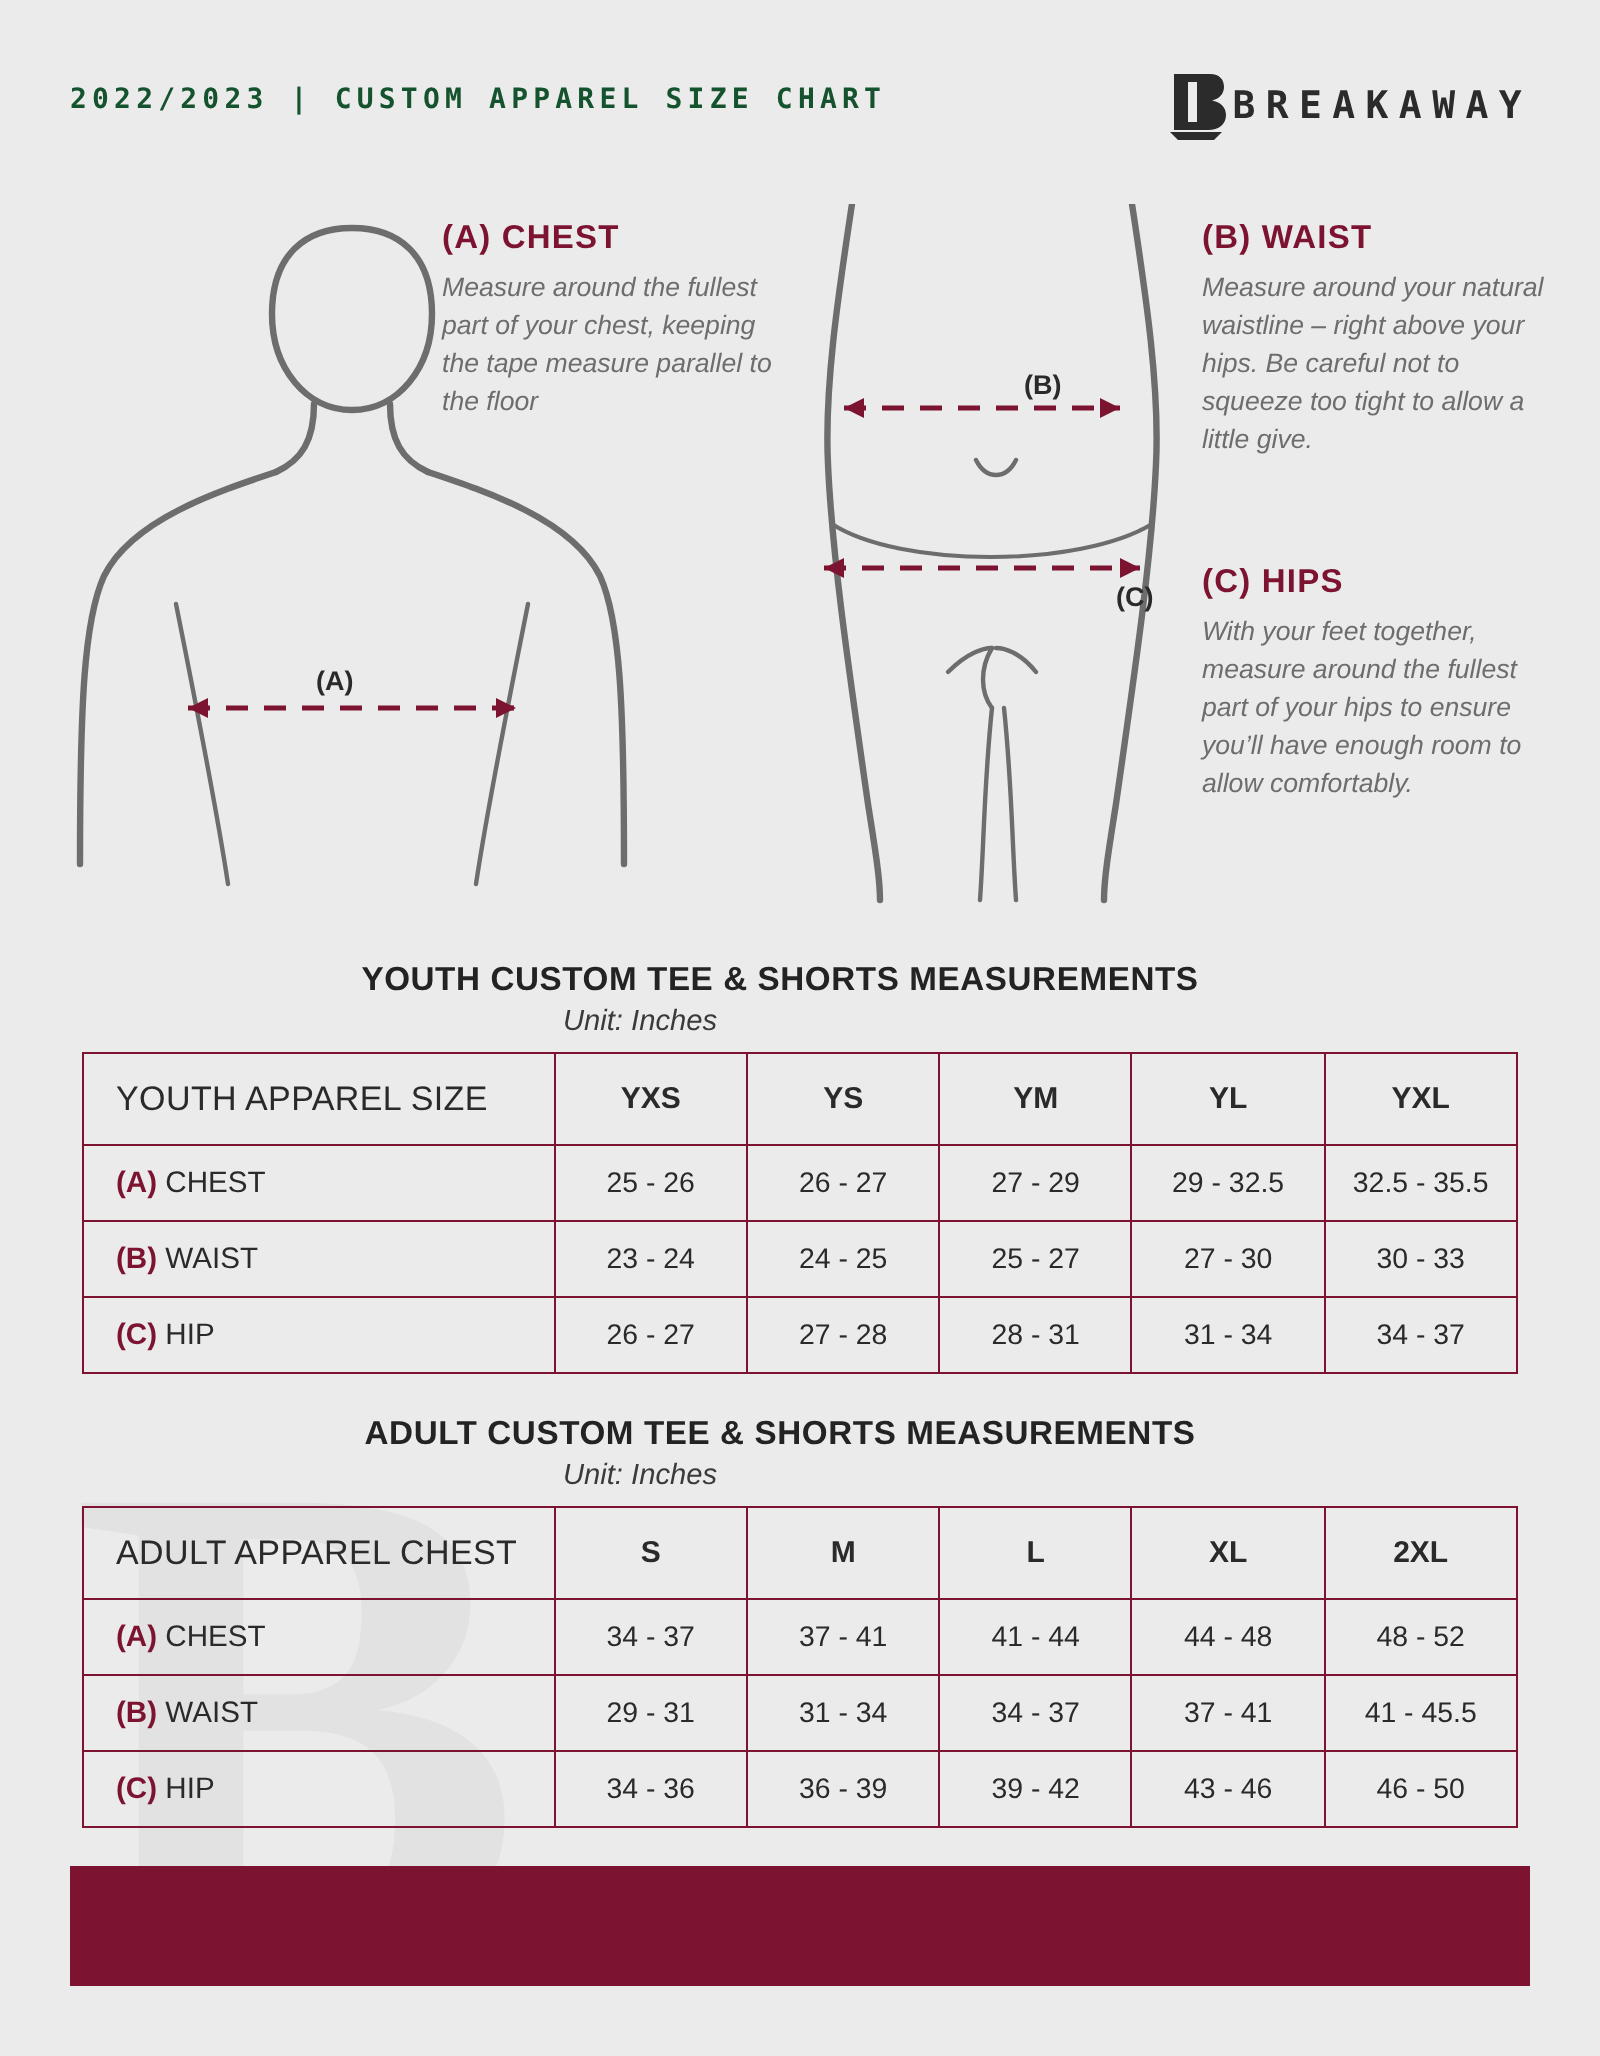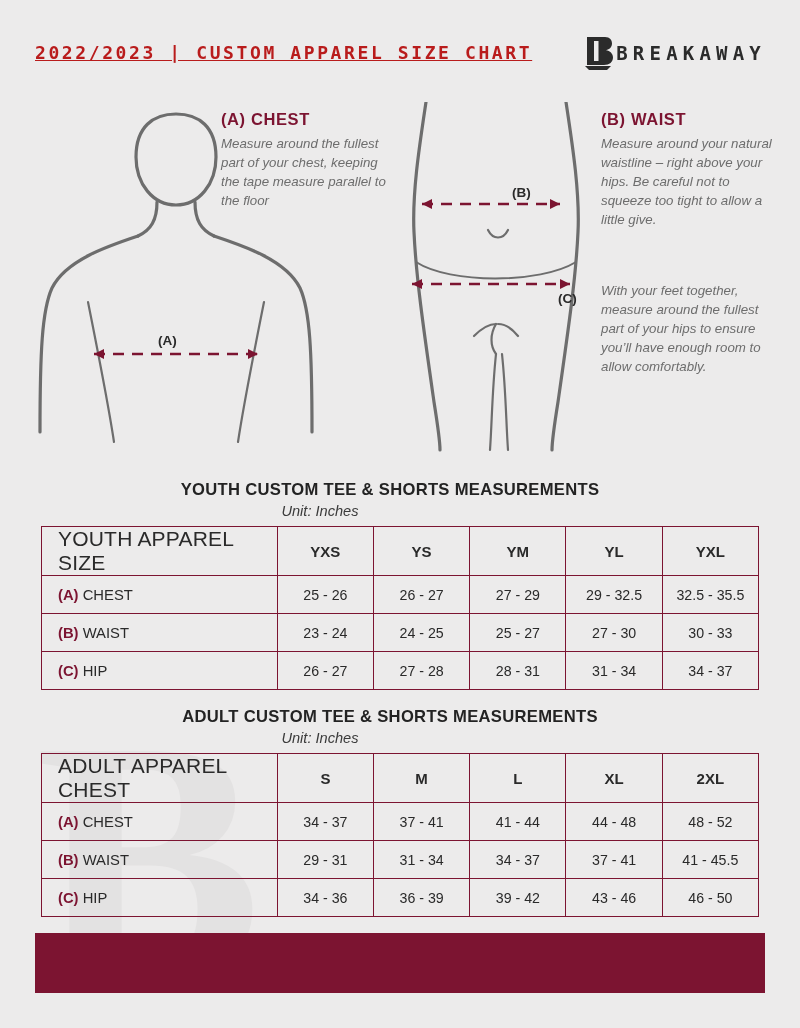--- a/index.html
+++ b/index.html
@@ -25,27 +25,26 @@
     user-select: none;
   }
 
   
   .header {
     position: absolute; left: 0; top: 0; width: 800px; height: 92px;
     z-index: 2;
   }
   .header-title {
     position: absolute; left: 35px; top: 42px;
-    font-size: 18px;
+    font-size: 14px;
     font-weight: 700;
     letter-spacing: 2.6px;
-    color: #b91c1c;
+    color: #14532d;
     white-space: nowrap;
     font-family: "DejaVu Sans Mono", monospace;
-    text-decoration: underline;
   }
   .brand {
     position: absolute; right: 34px; top: 36px;
     display: flex; align-items: center; gap: 3px;
   }
   .brand-mark { width: 30px; height: 34px; display: block; }
   .brand-name {
     font-size: 19px; font-weight: 700; letter-spacing: 5.2px;
     color: #2b2b2b;
     font-family: "DejaVu Sans Mono", monospace;
@@ -101,21 +100,21 @@
     border: 1px solid #7c1431;
     height: 38px;
     text-align: center;
     font-size: 14.2px;
     color: #2a2a2a;
     font-weight: 400;
   }
   table.size-table thead th { height: 46px; }
   table.size-table thead th.label-col {
     text-align: left; padding-left: 16px;
-    font-size: 21px; font-weight: 400; letter-spacing: .2px; margin-top: 17px;
+    font-size: 17px; font-weight: 400; letter-spacing: .2px; margin-top: 17px;
   }
   table.size-table thead th.size-col { font-weight: 700; font-size: 15px; }
   table.size-table td.label-col {
     text-align: left; padding-left: 16px; font-size: 14.8px;
   }
   .tag { color: #7c1431; font-weight: 700; }
   col.c-label { width: 236px; }
   col.c-size { width: 96.4px; }
 
   
@@ -203,20 +202,21 @@
       <div class="note-title">(A) CHEST</div>
       <div class="note-body">Measure around the fullest part of your chest, keeping the tape measure parallel to the floor</div>
     </div>
 
     <div class="note note-b">
       <div class="note-title">(B) WAIST</div>
       <div class="note-body">Measure around your natural waistline – right above your hips. Be careful not to squeeze too tight to allow a little give.</div>
     </div>
 
     <div class="note note-c">
+      <div class="note-title">(C) HIPS</div>
       <div class="note-body">With your feet together, measure around the fullest part of your hips to ensure you’ll
 have enough room to allow comfortably.</div>
     </div>
   </div>
 
   <div class="sec-title youth-title">YOUTH CUSTOM TEE &amp; SHORTS MEASUREMENTS</div>
   <div class="sec-unit youth-unit">Unit: Inches</div>
 
   <table class="size-table youth-table">
     <colgroup>

